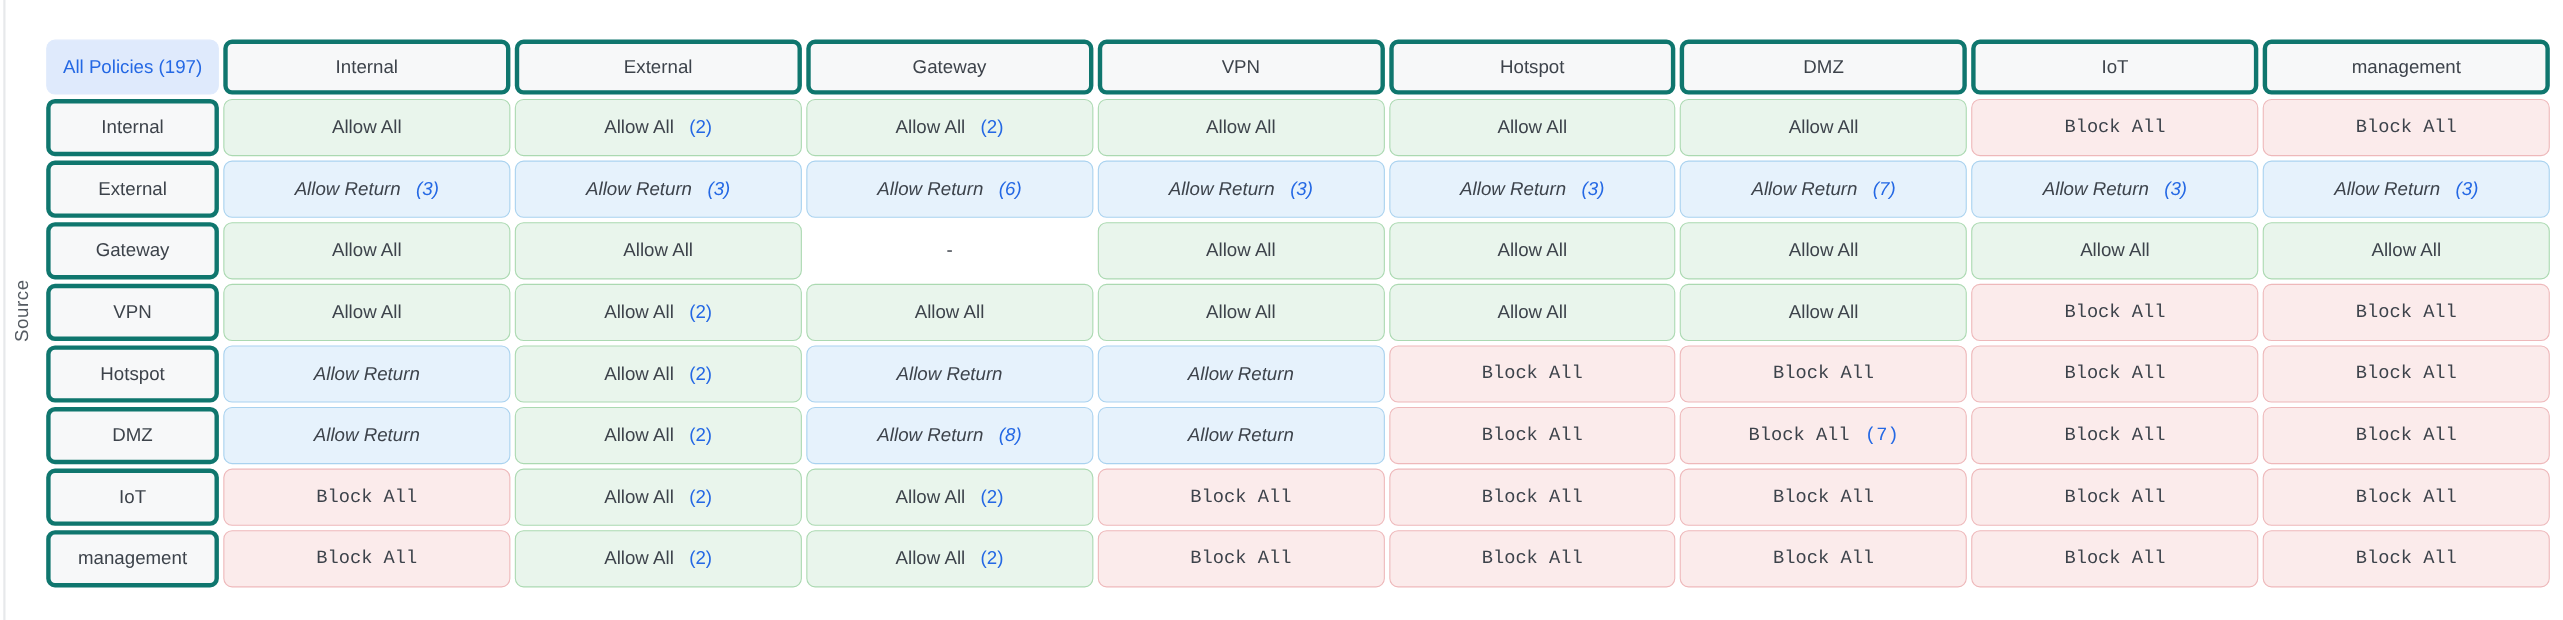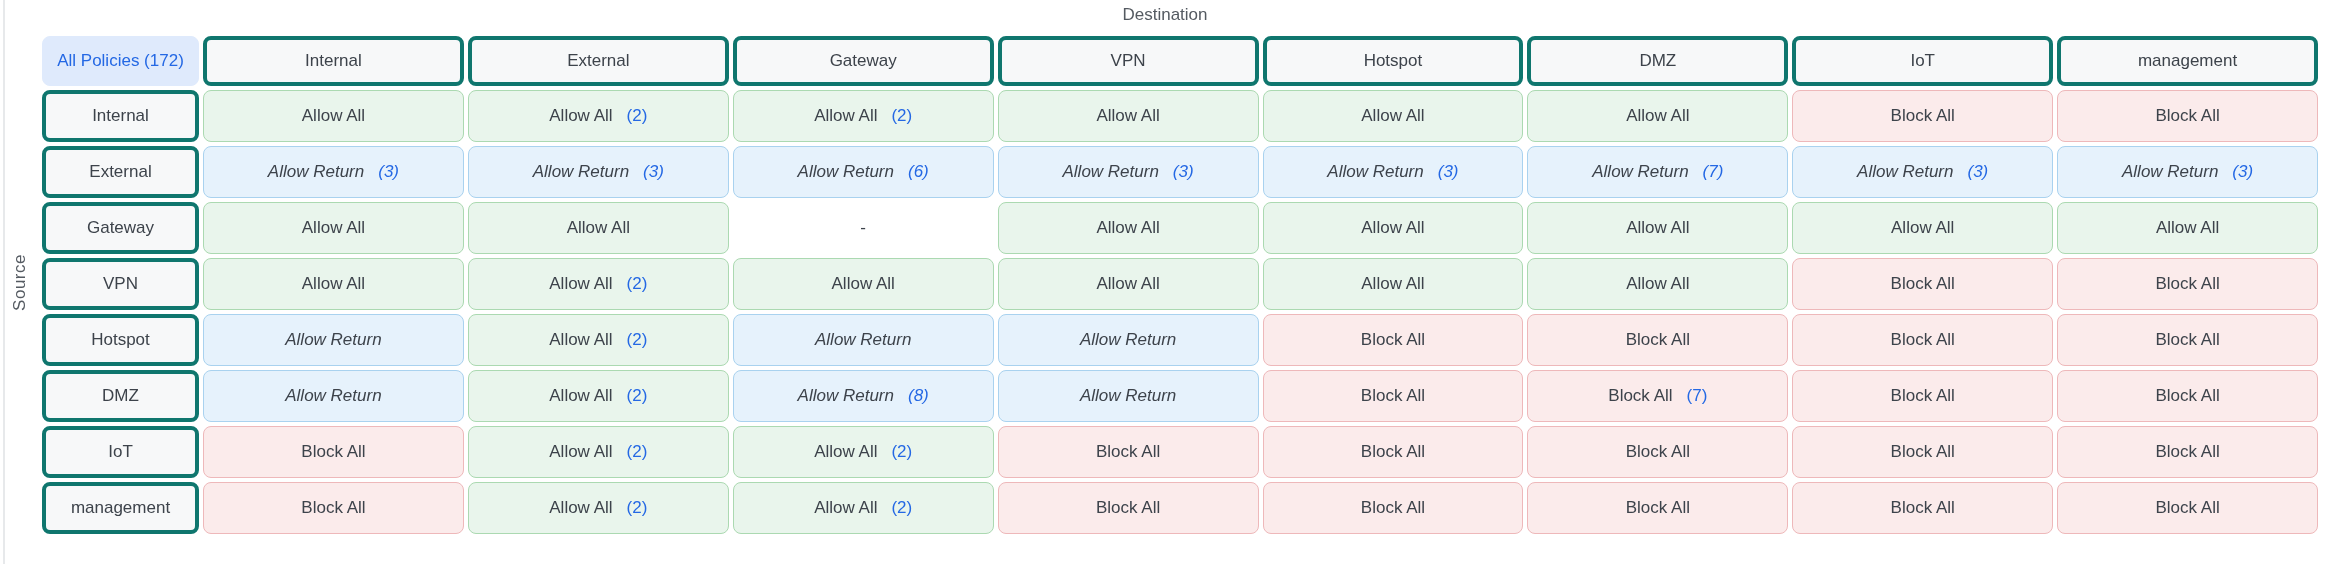--- a/index.html
+++ b/index.html
@@ -57,39 +57,38 @@
   .cell {
     border-radius: 8px;
     display: flex; align-items: center; justify-content: center;
     gap: 14px;
     font-size: 17px; color: var(--cell-text);
     border: 1px solid transparent;
     cursor: pointer;
   }
   .cell.allow-all    { background: var(--allow-all-bg);    border-color: var(--allow-all-border); }
   .cell.allow-return { background: var(--allow-return-bg); border-color: var(--allow-return-border); font-style: italic; }
-  .cell.block-all    { background: var(--block-all-bg);    border-color: var(--block-all-border); }
+  .cell.block-all    { background: var(--block-all-bg);    border-color: var(--block-all-border); font-family: Liberation Mono, monospace; }
   .cell.none         { background: #ffffff; border-color: transparent; cursor: default; }
   .ccount { color: var(--count-text); }
 </style>
 </head>
 <body>
 
 <div class="page">
   <div class="left-divider"></div>
 
-  <div class="destination-label">Destination</div>
 
   <div class="source-rail">
     <span class="source-label">Source</span>
   </div>
 
   <div class="matrix">
     <div class="mrow">
-      <div class="hcell all-policies">All Policies (172)</div>
+      <div class="hcell all-policies">All Policies (197)</div>
       
     <div class="hcell">Internal</div><div class="hcell">External</div><div class="hcell">Gateway</div><div class="hcell">VPN</div><div class="hcell">Hotspot</div><div class="hcell">DMZ</div><div class="hcell">IoT</div><div class="hcell">management</div></div>
 
   <div class="mrow"><div class="hcell">Internal</div><div class="cell allow-all">
           <span class="clabel">Allow All</span>
         </div><div class="cell allow-all">
           <span class="clabel">Allow All</span>
           <span class="ccount">(2)</span>
         </div><div class="cell allow-all">
           <span class="clabel">Allow All</span>

